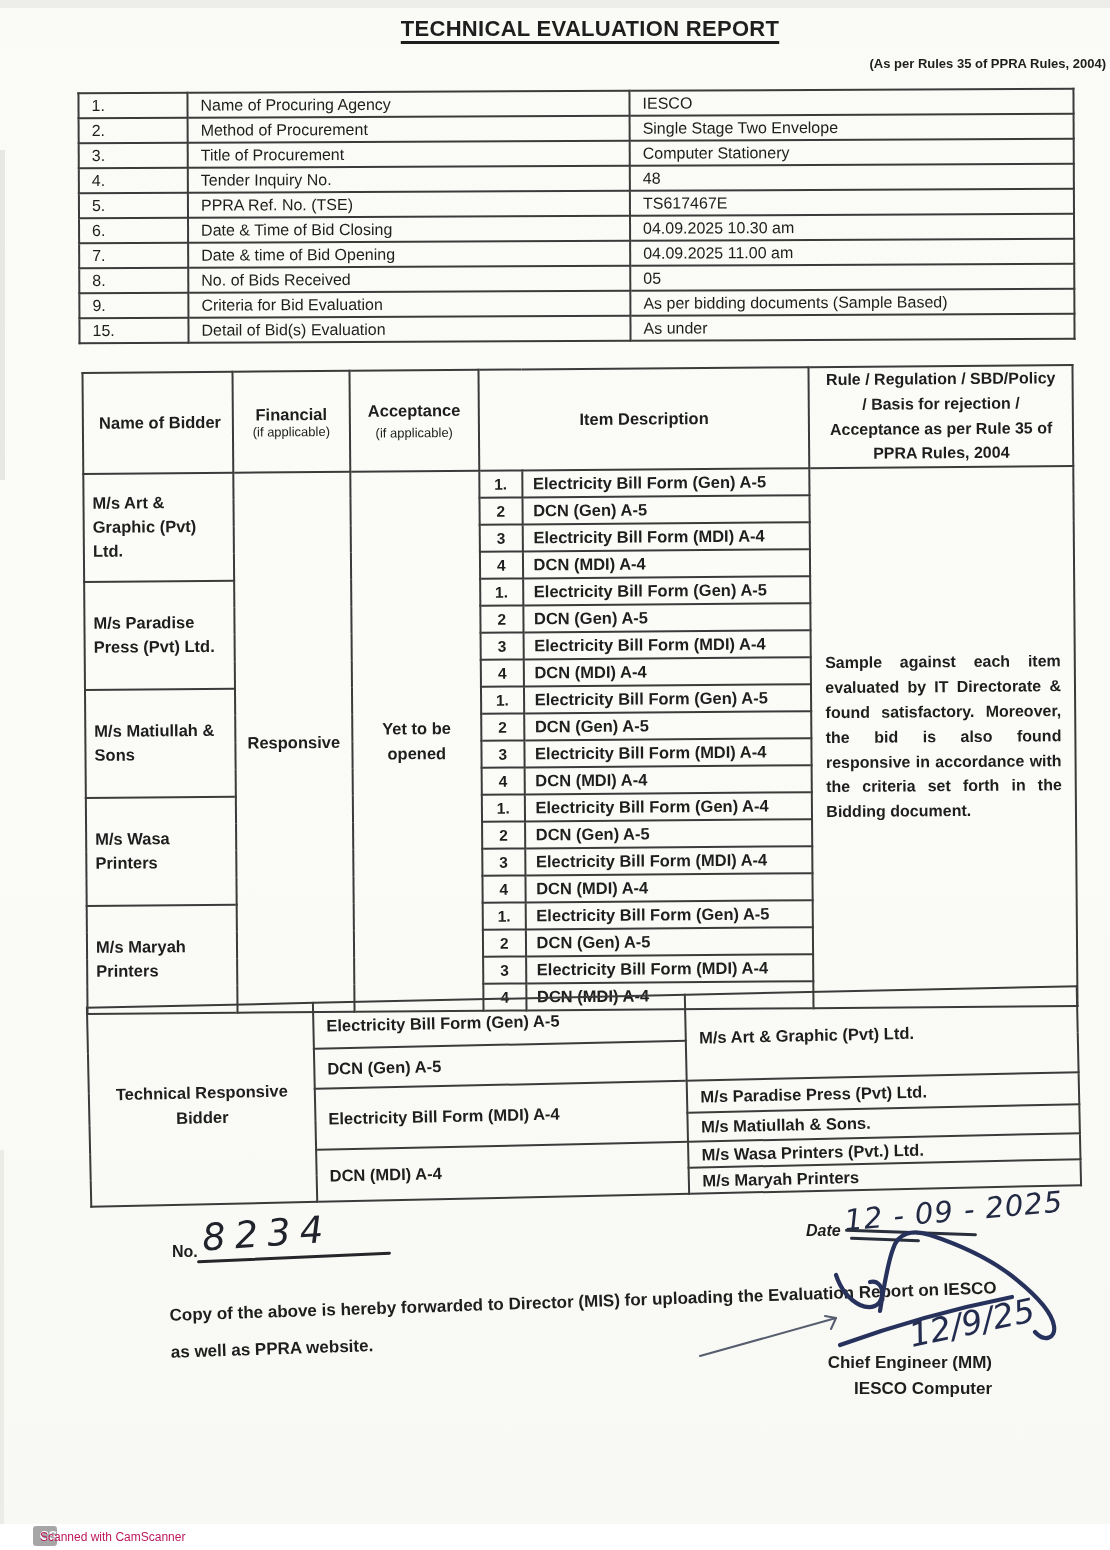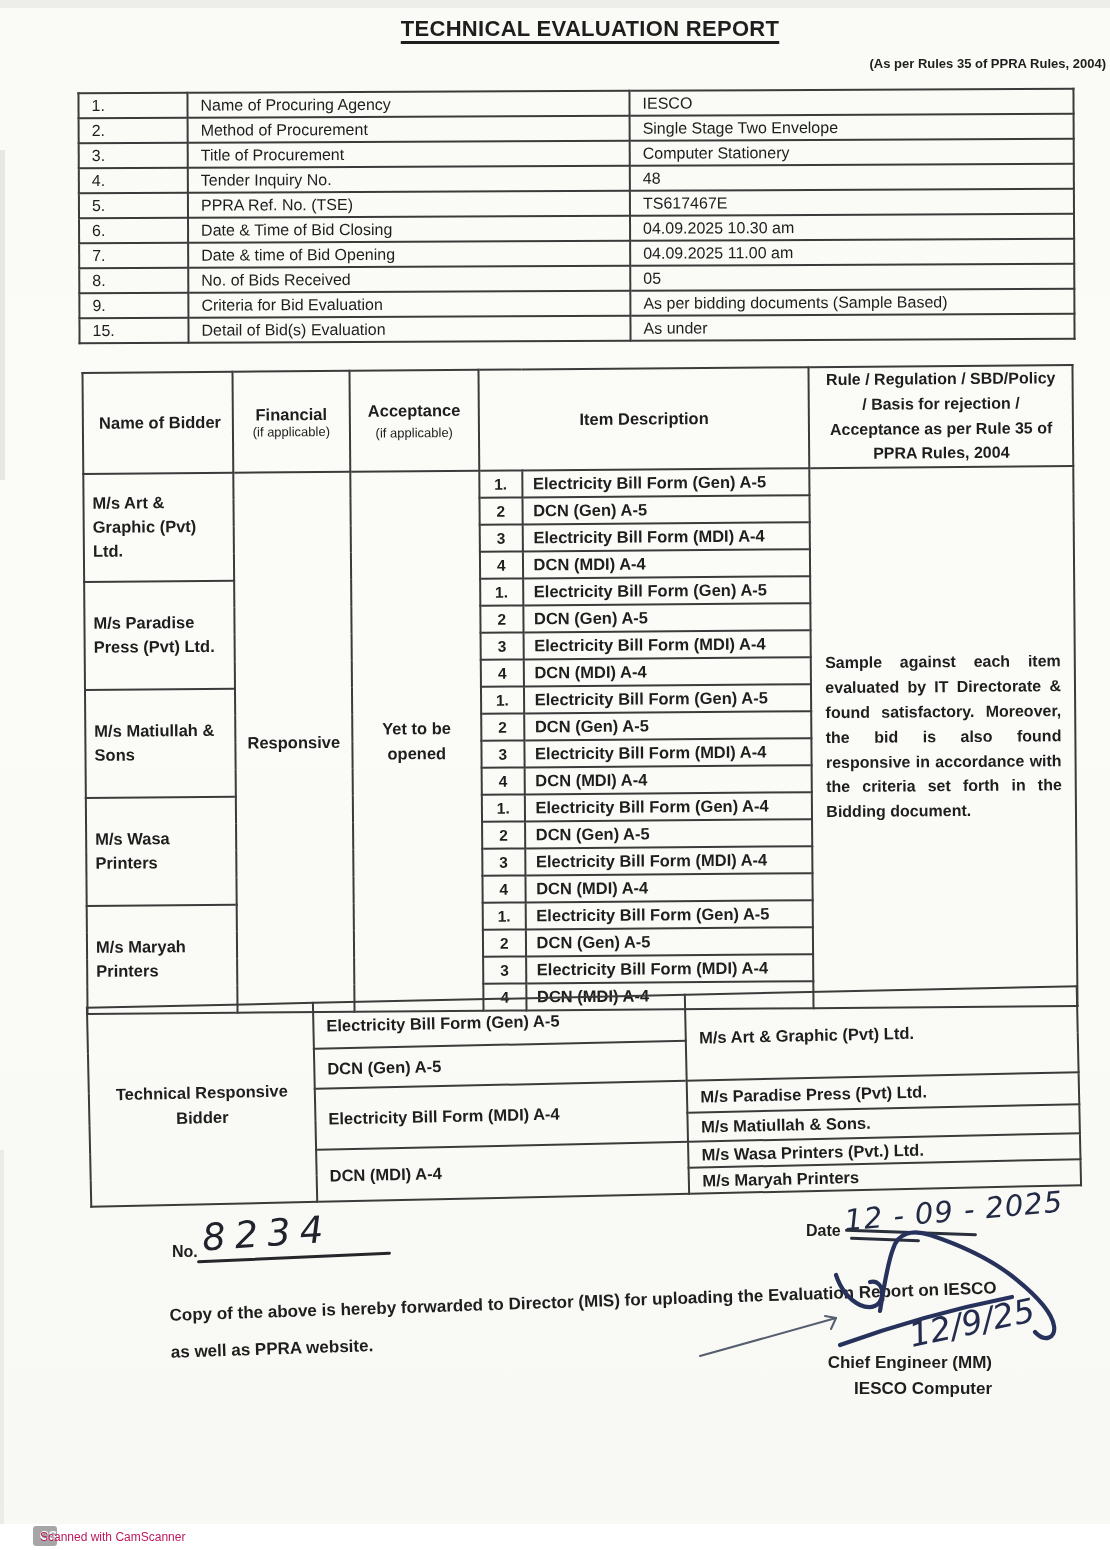--- a/index.html
+++ b/index.html
@@ -263,21 +263,21 @@
         <tr style="height:26px;">
           <td class="bidder">M/s Maryah Printers</td>
         </tr>
       </tbody>
     </table>
 
     <div class="printed" style="left:172px;top:1243px;">No.</div>
     <div class="hand hw-no">8234</div>
     <div class="uline" style="left:197px;top:1256px;width:194px;transform:rotate(-2.6deg);"></div>
 
-    <div class="printed" style="left:806px;top:1222px;">Date</div>
+    <div class="printed" style="left:806px;top:1222px;font-style:italic;">Date</div>
     <div class="hand hw-date">12 - 09 - 2025</div>
     <div class="uline" style="left:845px;top:1231px;width:132px;height:2.5px;transform:rotate(2deg);background:#2a2f3c;"></div>
     <div class="uline" style="left:850px;top:1238px;width:70px;height:2.5px;transform:rotate(2deg);background:#2a2f3c;"></div>
 
     <div class="note">Copy of the above is hereby forwarded to Director (MIS) for uploading the Evaluation Report on IESCO as well as PPRA website.</div>
 
     <svg class="sig-svg" width="400" height="155" viewBox="0 0 400 155">
       <g fill="none" stroke="#27325c" stroke-width="4.2" stroke-linecap="round">
         <path d="M 146 60 C 150 72 158 84 170 90 C 181 95 191 91 192 80 C 193 71 187 65 180 67"></path>
         <path d="M 190 96 C 194 72 197 50 203 34 C 208 18 222 14 240 20 C 270 30 300 44 322 61 C 345 79 362 97 364 111 C 366 124 354 127 345 117"></path>

